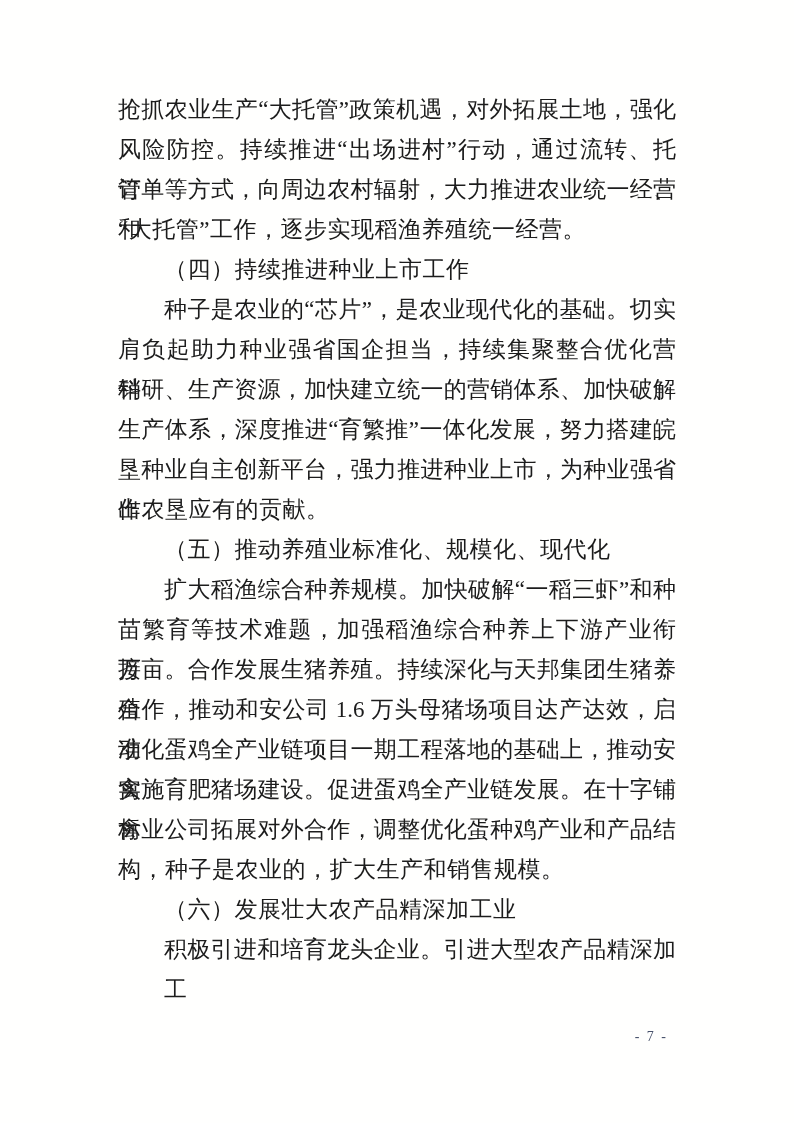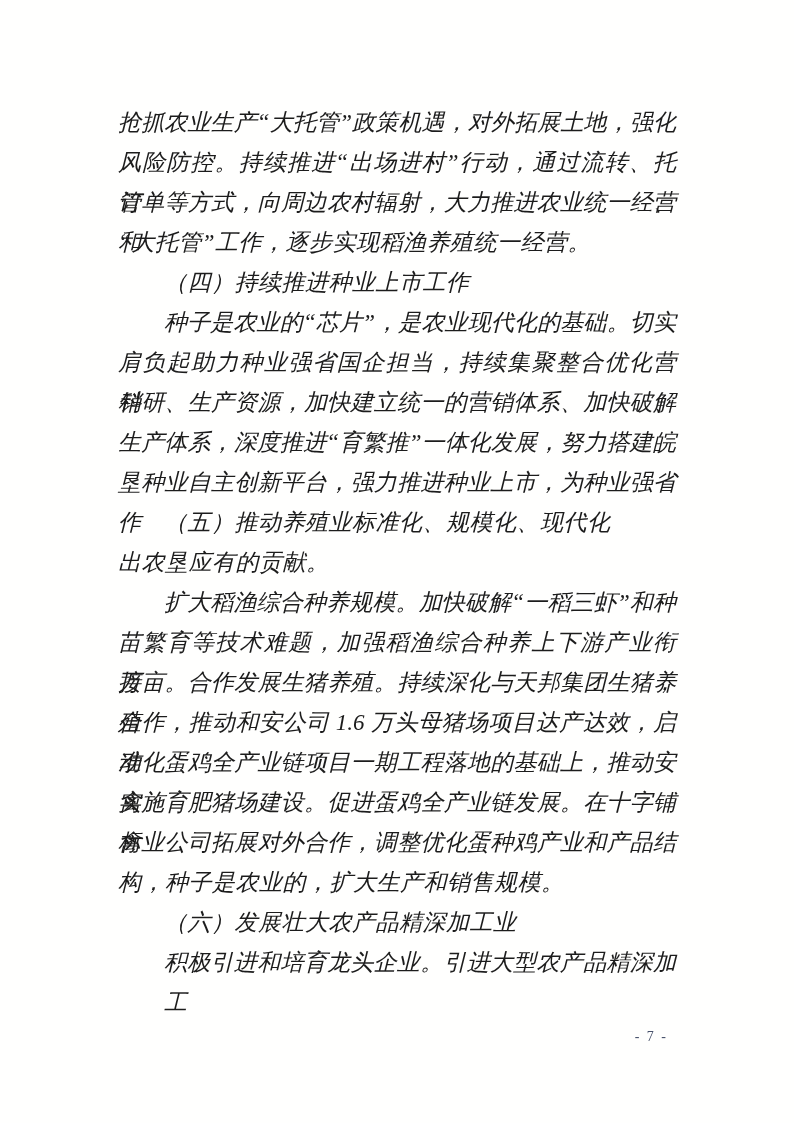--- a/index.html
+++ b/index.html
@@ -11,23 +11,22 @@
     position: relative;
     width: 794px;
     height: 1123px;
     background: #fffffe;
     overflow: hidden;
     font-family: "Liberation Serif", serif;
   }
   .doc-body {
     position: absolute;
     left: 118px;
-    top: 103px;
+    top: 90px;
     width: 558px;
-    font-style: italic;
   }
   .line {
     height: 40px;
     line-height: 40px;
     font-size: 23px;
     color: #1c1c1c;
     white-space: nowrap;
     letter-spacing: 0.5px;
   }
   
@@ -62,22 +61,22 @@
   <div class="line j">抢抓农业生产“大托管”政策机遇，对外拓展土地，强化</div>
       <div class="line j">风险防控。持续推进“出场进村”行动，通过流转、托管、</div>
       <div class="line j">订单等方式，向周边农村辐射，大力推进农业统一经营和</div>
       <div class="line">“大托管”工作，逐步实现稻渔养殖统一经营。</div>
       <div class="line ind">（四）持续推进种业上市工作</div>
       <div class="line j ind">种子是农业的“芯片”，是农业现代化的基础。切实</div>
       <div class="line j">肩负起助力种业强省国企担当，持续集聚整合优化营销、</div>
       <div class="line j">科研、生产资源，加快建立统一的营销体系、加快破解</div>
       <div class="line j">生产体系，深度推进“育繁推”一体化发展，努力搭建皖</div>
       <div class="line j">垦种业自主创新平台，强力推进种业上市，为种业强省作</div>
+      <div class="line">出农垦应有的贡献。</div>
       <div class="line ind">（五）推动养殖业标准化、规模化、现代化</div>
-      <div class="line">出农垦应有的贡献。</div>
       <div class="line j ind">扩大稻渔综合种养规模。加快破解“一稻三虾”和种</div>
       <div class="line j">苗繁育等技术难题，加强稻渔综合种养上下游产业衔接，</div>
       <div class="line j">万亩。合作发展生猪养殖。持续深化与天邦集团生猪养殖</div>
       <div class="line j">合作，推动和安公司 1.6 万头母猪场项目达产达效，启动</div>
       <div class="line j">准化蛋鸡全产业链项目一期工程落地的基础上，推动安禽</div>
       <div class="line j">实施育肥猪场建设。促进蛋鸡全产业链发展。在十字铺标</div>
       <div class="line j">禽业公司拓展对外合作，调整优化蛋种鸡产业和产品结</div>
       <div class="line">构，种子是农业的，扩大生产和销售规模。</div>
       <div class="line ind">（六）发展壮大农产品精深加工业</div>
       <div class="line j ind">积极引进和培育龙头企业。引进大型农产品精深加工</div>

